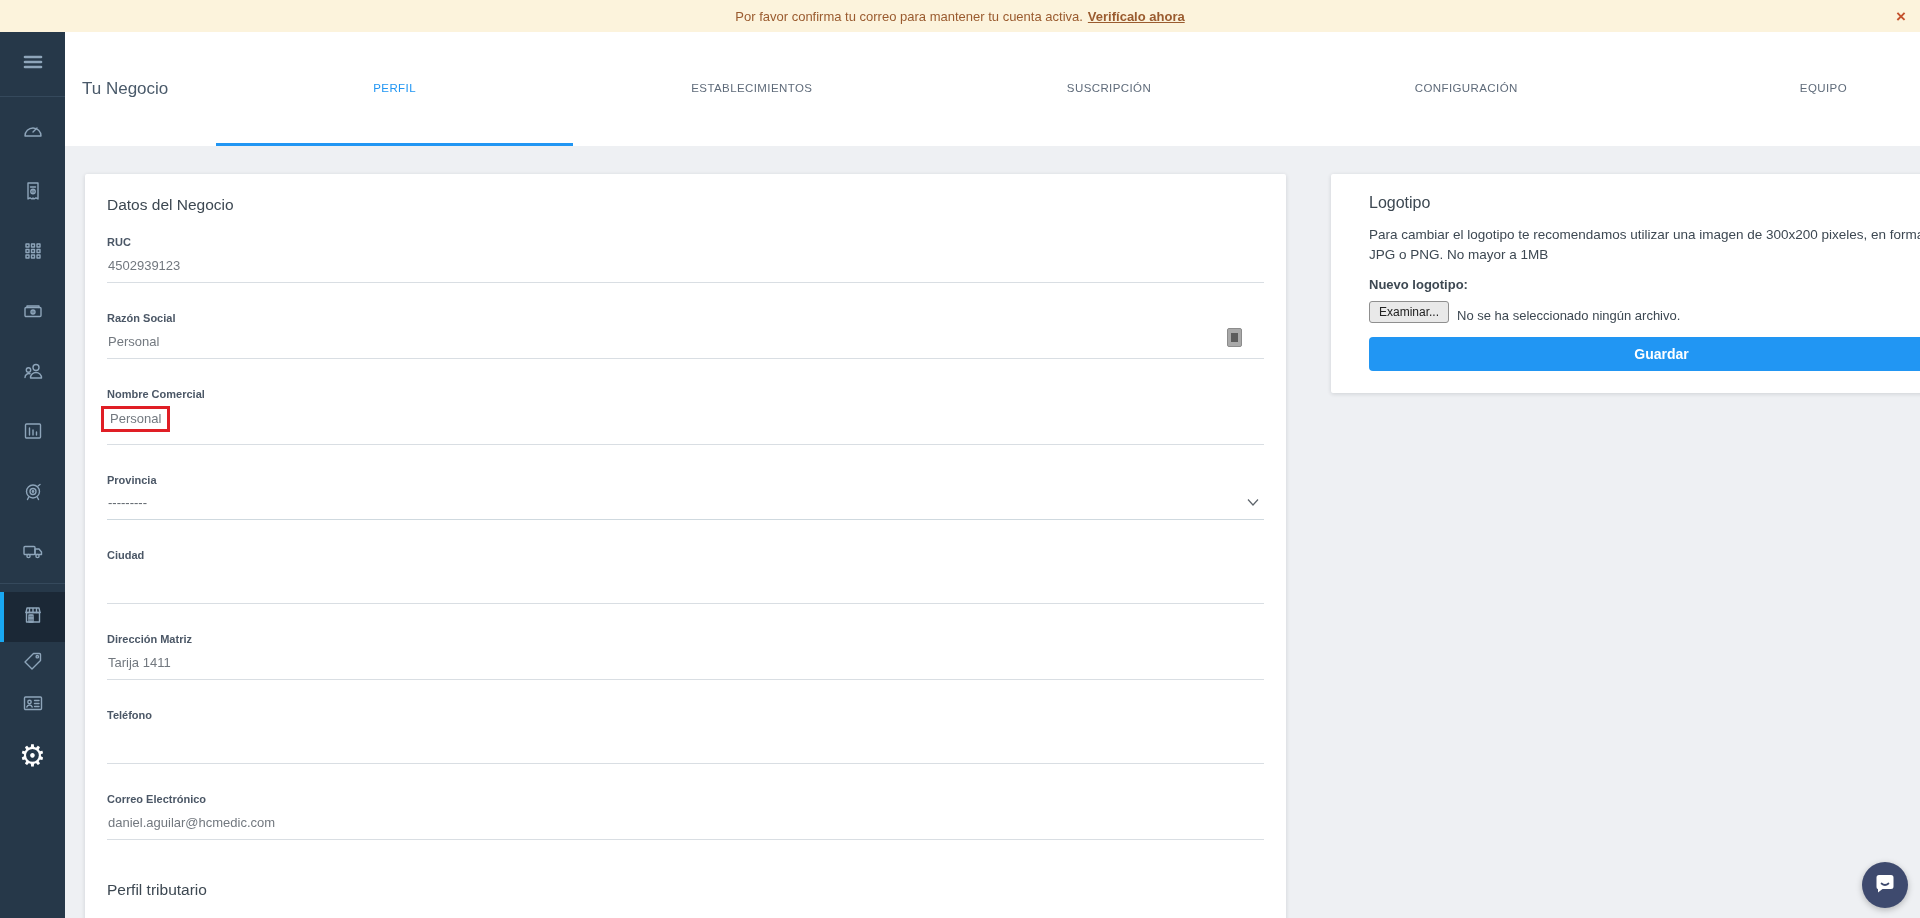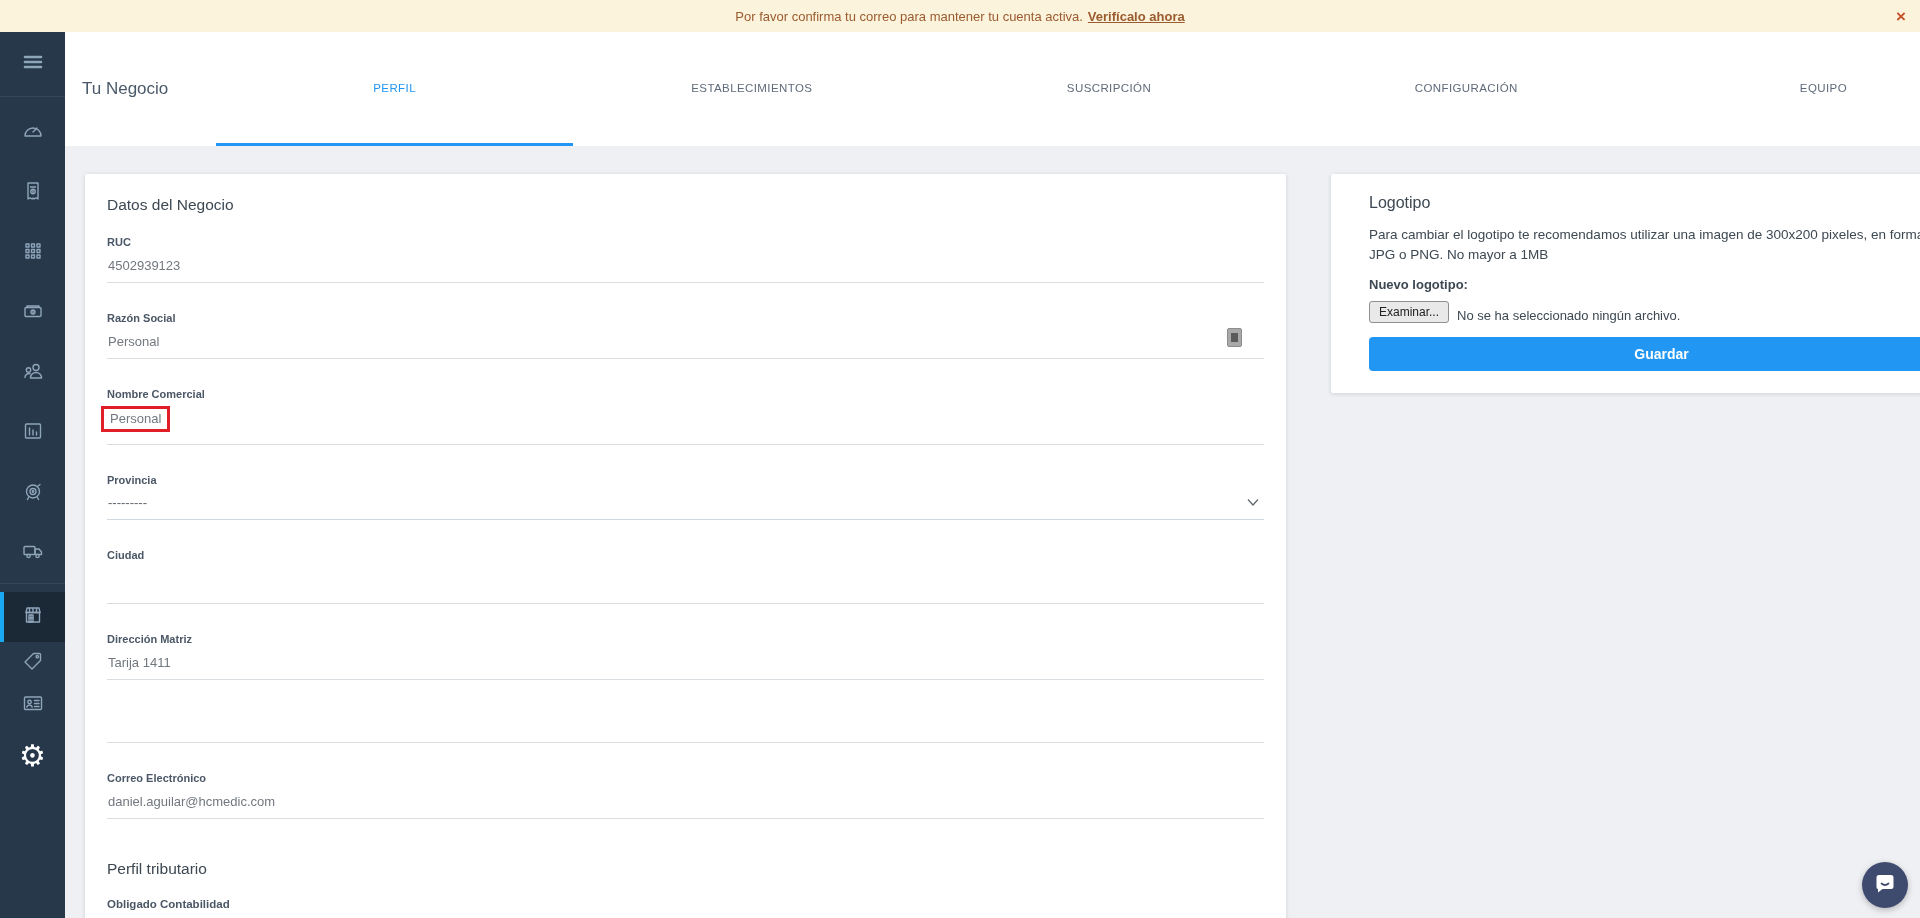--- a/index.html
+++ b/index.html
@@ -286,20 +286,21 @@
           <div class="field-label">Ciudad</div>
           <input class="field-input tall" value="" style="">
         </div>
 
         <div class="field">
           <div class="field-label">Dirección Matriz</div>
           <input class="field-input" value="Tarija 1411" style="">
         </div>
 
         <div class="field">
+          <div class="field-label">Teléfono</div>
           <input class="field-input tall" value="" style="">
         </div>
 
         <div class="field">
           <div class="field-label">Correo Electrónico</div>
           <input class="field-input" value="daniel.aguilar@hcmedic.com" style="">
         </div>
 
         <div class="subsection-title">Perfil tributario</div>
         <div class="check-label">Obligado Contabilidad</div>

